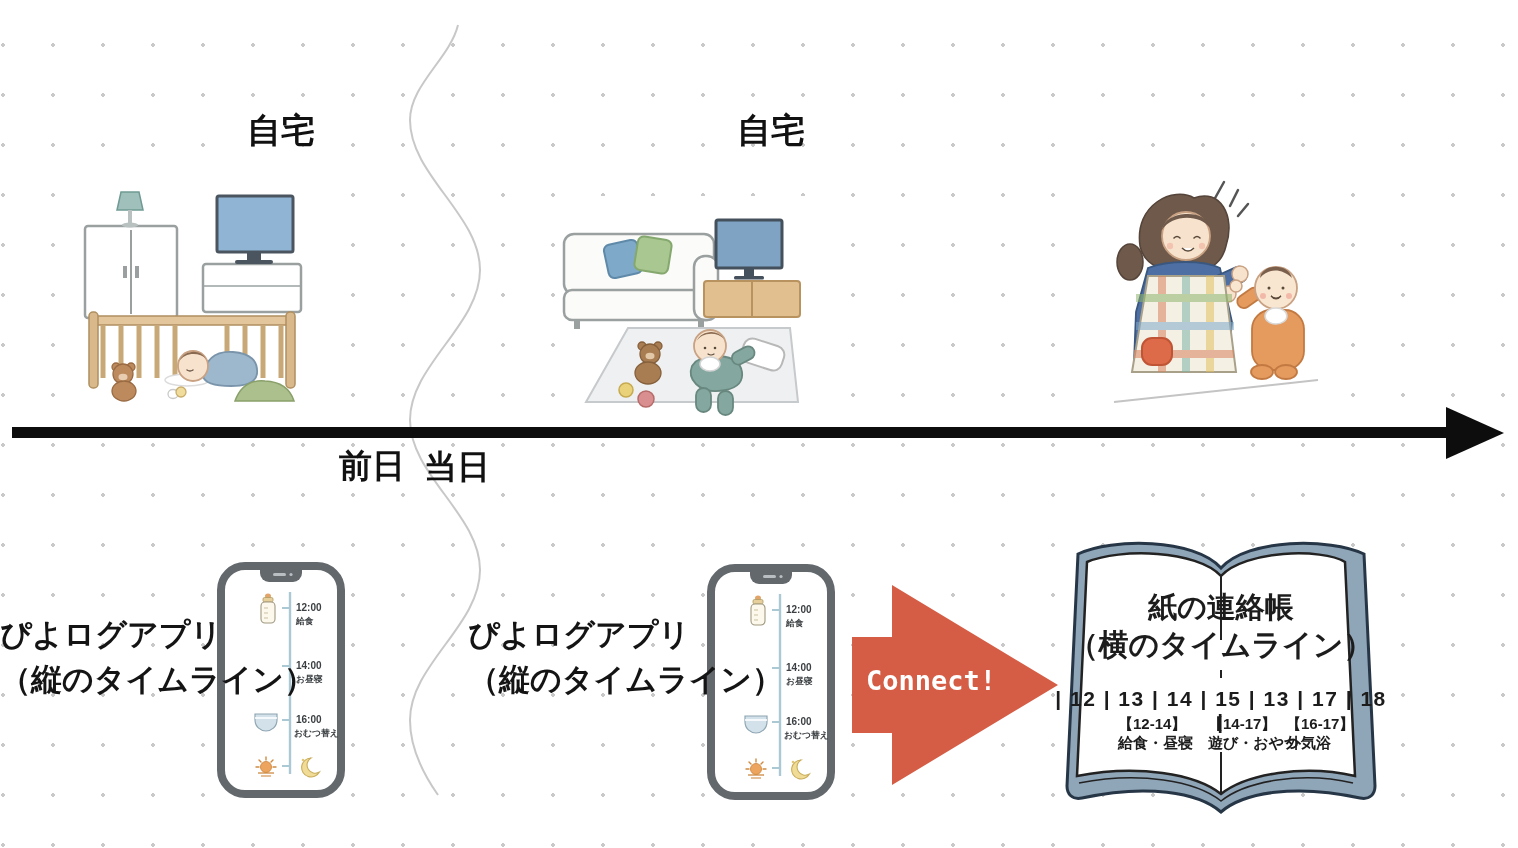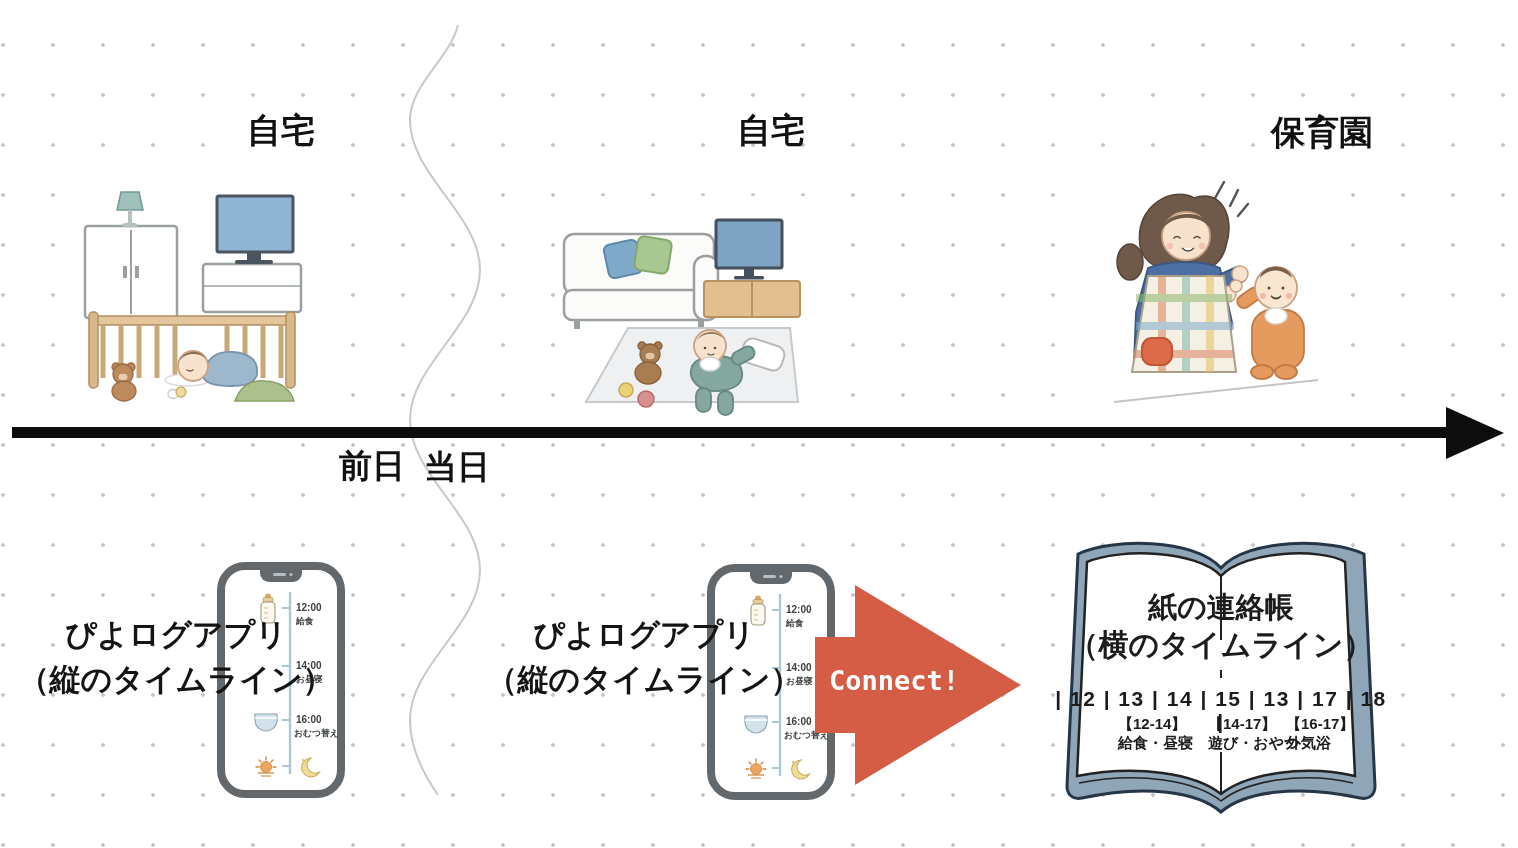--- a/index.html
+++ b/index.html
@@ -6,27 +6,27 @@
   .canvas{
     position:relative;width:1518px;height:848px;overflow:hidden;background:#fff;
     background-image:radial-gradient(circle,#c9c9c9 1.7px,rgba(0,0,0,0) 2px);
     background-size:50px 50px;background-position:28px 20px;
     font-family:"Liberation Sans",sans-serif;
   }
   .bg-svg{position:absolute;left:0;top:0;width:1518px;height:848px;pointer-events:none;}
   .sec-label{position:absolute;font:700 34px/1.2 "Liberation Sans",sans-serif;color:#111;text-align:right;}
   .day-label{position:absolute;top:447px;font:600 33px/1.2 "Liberation Sans",sans-serif;color:#111;}
   .illus{position:absolute;}
-  .app-text{position:absolute;top:612px;width:352px;text-align:center;
+  .app-text{position:absolute;top:612px;width:352px;
     font:700 31px/45px "Liberation Sans",sans-serif;color:#141414;z-index:5;}
   .phone{position:absolute;width:130px;height:236px;z-index:4;}
   .phone text{font-family:"Liberation Sans",sans-serif;fill:#3c4043;}
   .ph-time{font-size:10px;font-weight:700;}
   .ph-label{font-size:8.8px;font-weight:700;}
-  .connect{position:absolute;left:808px;top:578px;width:220px;height:214px;z-index:6;}
+  .connect{position:absolute;left:845px;top:578px;width:220px;height:214px;z-index:6;}
   .connect-label{position:absolute;left:14px;top:88px;width:144px;text-align:center;
     font:700 27px/1.1 "DejaVu Sans Mono",monospace;color:#fff;}
   .book{position:absolute;left:1054px;top:524px;width:334px;height:296px;z-index:4;}
   .book-text{position:absolute;left:0;width:334px;text-align:center;color:#1c1c1c;}
   .book-title{top:68px;font:700 29px/1.1 "Liberation Sans",sans-serif;}
   .book-subtitle{top:104px;font:700 30px/1.1 "Liberation Sans",sans-serif;}
   .book-hours{top:163px;font:700 21px/1.1 "Liberation Sans",sans-serif;letter-spacing:1.5px;}
   .book-sched{position:absolute;top:190px;font:700 15px/19px "Liberation Sans",sans-serif;color:#1c1c1c;text-align:left;margin-left:28px;}
   .sched-1{left:36px;} .sched-2{left:126px;} .sched-3{left:204px;}
   .book-sched div{white-space:nowrap;}
@@ -41,21 +41,20 @@
              C 480 325, 410 365, 410 420 C 410 475, 480 515, 480 570
              C 480 625, 410 665, 410 720 C 410 750, 424 775, 438 795" fill="none" stroke="#c8c8c8" stroke-width="2"></path>
     <g>
       <rect x="12" y="427" width="1444" height="11" fill="#0d0d0d"></rect>
       <polygon points="1446,407 1446,459 1504,433" fill="#0d0d0d"></polygon>
     </g>
   </svg>
 
   <div class="sec-label" style="left:75px;top:110px;width:240px;">自宅</div>
   <div class="sec-label" style="left:565px;top:110px;width:240px;">自宅</div>
-  <div class="sec-label" style="left:1113px;top:112px;width:260px;">保育園</div>
 
   <svg class="illus" style="left:75px;top:168px;" width="235" height="242" viewBox="0 0 235 242">
     <rect x="0" y="0" width="235" height="242" fill="#fff"></rect>
     <g>
       <rect x="10" y="58" width="92" height="92" rx="3" fill="#fff" stroke="#9aa0a0" stroke-width="2.5"></rect>
       <line x1="56" y1="62" x2="56" y2="146" stroke="#9aa0a0" stroke-width="2"></line>
       <rect x="48" y="98" width="4" height="12" fill="#9aa0a0"></rect>
       <rect x="60" y="98" width="4" height="12" fill="#9aa0a0"></rect>
     </g>
     <g>

